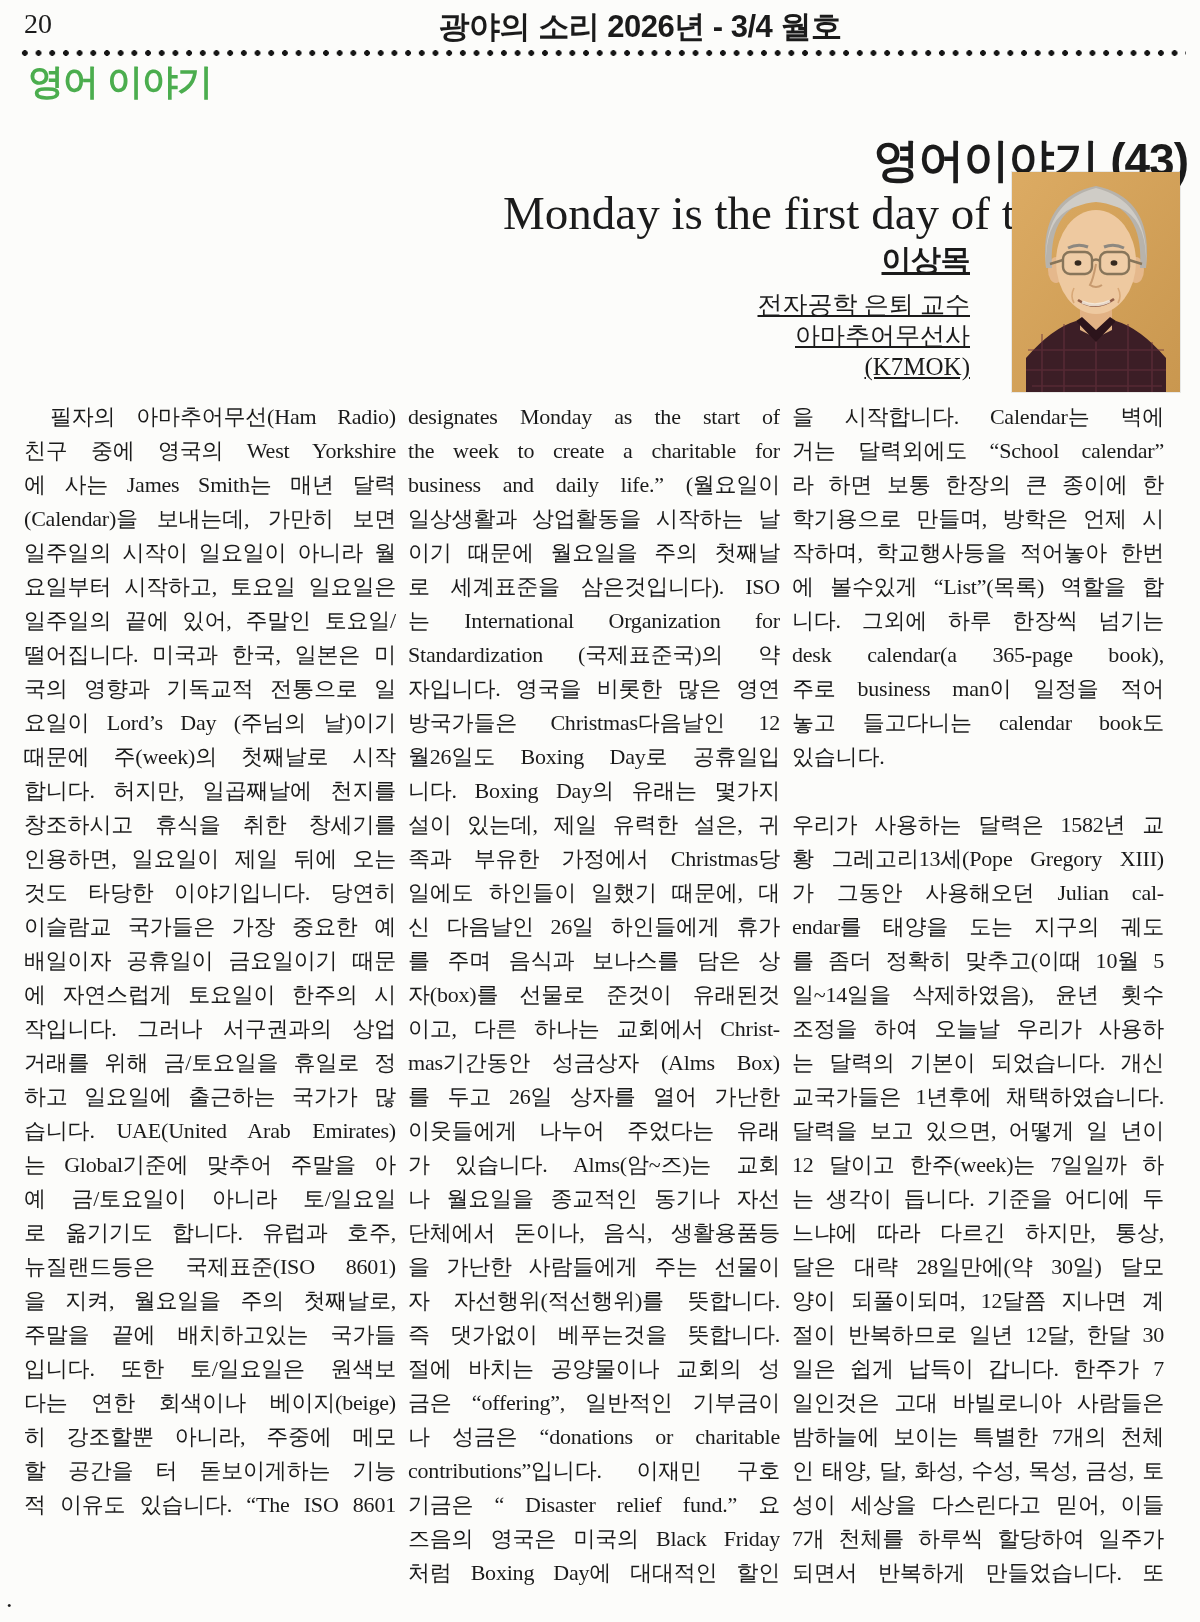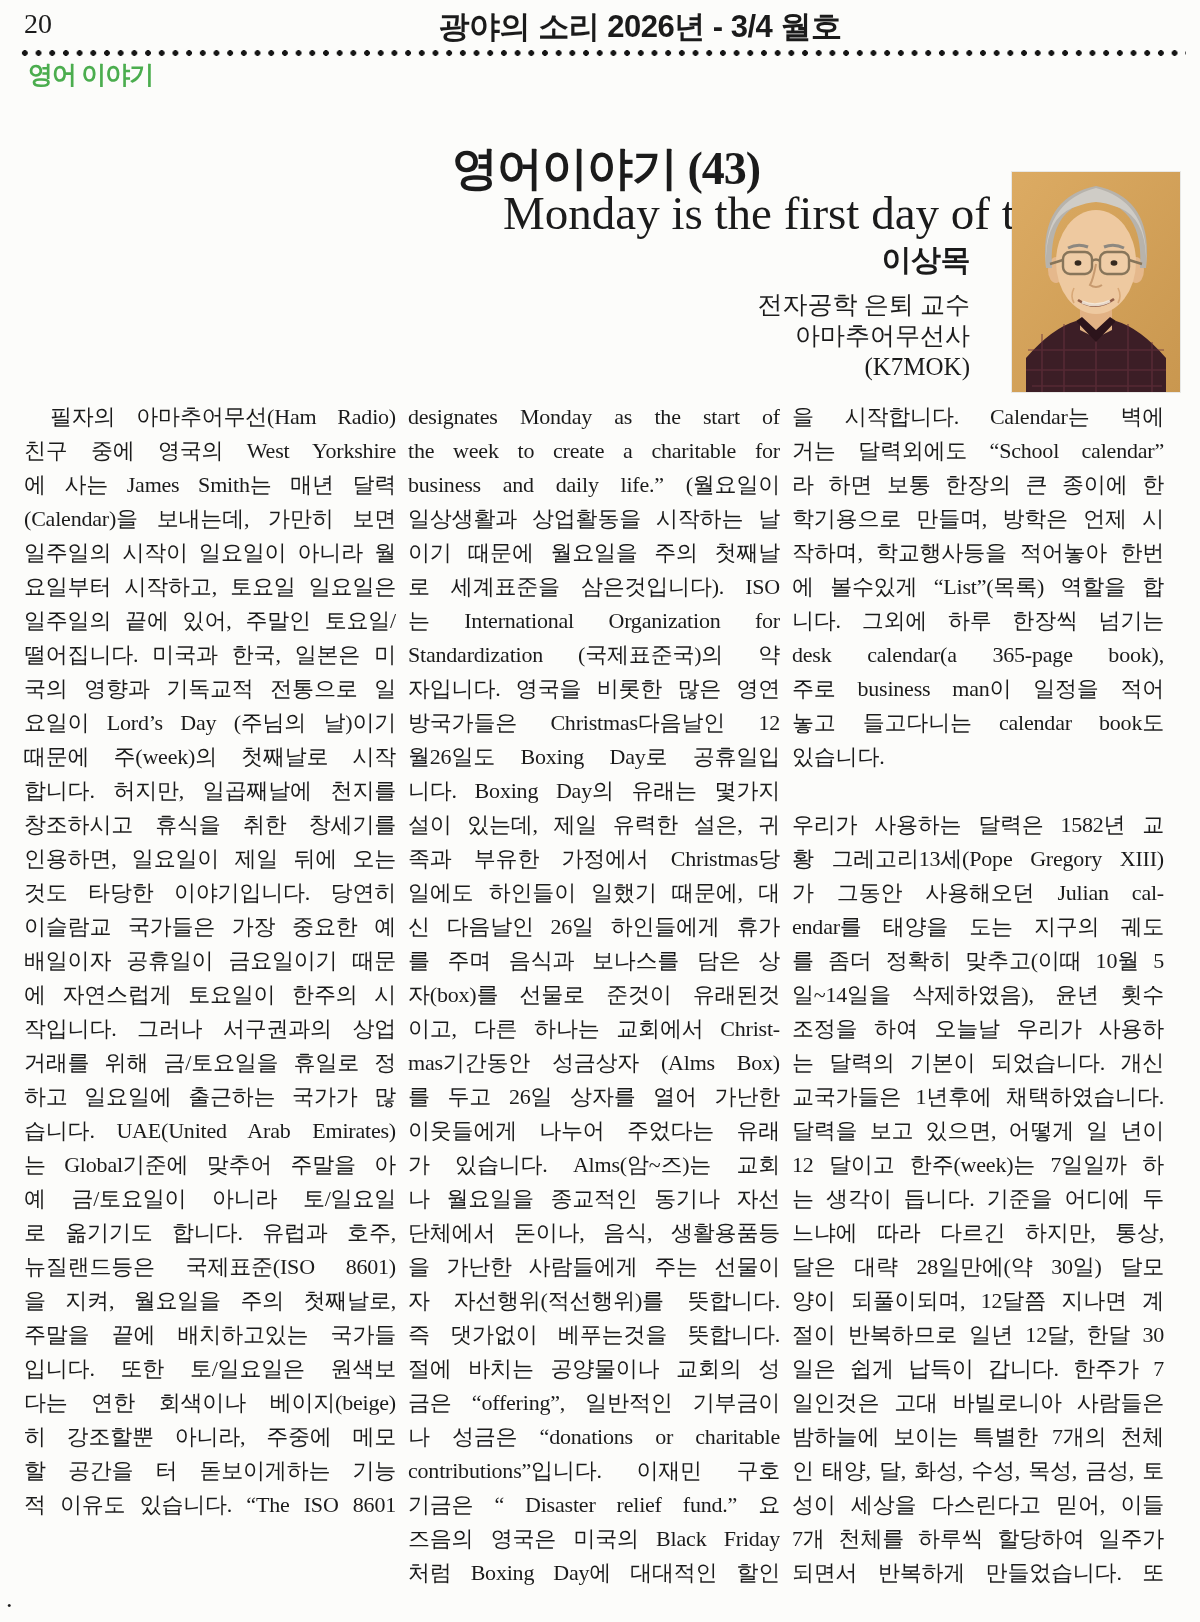--- a/index.html
+++ b/index.html
@@ -18,35 +18,35 @@
     font-family:"Liberation Sans","DejaVu Sans",sans-serif;
     font-weight:bold;font-size:31px;letter-spacing:-0.5px;
   }
   .dotted-rule{
     position:absolute;left:18px;top:49px;width:1168px;height:8px;
     background-image:radial-gradient(circle,#161616 2.6px,transparent 3.1px);
     background-size:13.7px 8px;background-repeat:repeat-x;background-position:0 50%;
   }
   .section-label{
     position:absolute;left:28px;top:58px;
-    font-family:Liberation Serif, serif;
-    font-weight:bold;font-size:25px;letter-spacing:-1px;
+    font-family:Liberation Sans, sans-serif;
+    font-weight:bold;font-size:36px;letter-spacing:-1px;
   }
   
   .article-title{
-    position:absolute;left:0;top:122px;width:1180px;text-align:center;margin:16px;
-    font-family:Liberation Serif, serif;
+    position:absolute;left:0;top:122px;width:1180px;text-align:right;margin:8px;
+    font-family:Liberation Sans, sans-serif;
     font-weight:bold;font-size:46px;letter-spacing:-1px;
   }
   .article-subtitle{
     position:absolute;left:0;top:186px;width:1170px;text-align:right;margin:0;
     font-weight:normal;font-size:47px;
   }
   .author-block{
-    position:absolute;right:230px;top:240px;text-align:right;
+    position:absolute;right:230px;top:240px;text-align:right;text-decoration:underline;
   }
   .author-name{
     font-family:"Liberation Sans","DejaVu Sans",sans-serif;
     font-weight:bold;font-size:30px;margin-bottom:8px;letter-spacing:-0.5px;
   }
   .author-line{font-size:25px;line-height:31px;}
   .author-photo{
     position:absolute;left:1012px;top:172px;width:168px;height:220px;
     box-shadow:0 0 0 1px rgba(0,0,0,0.08);
   }

